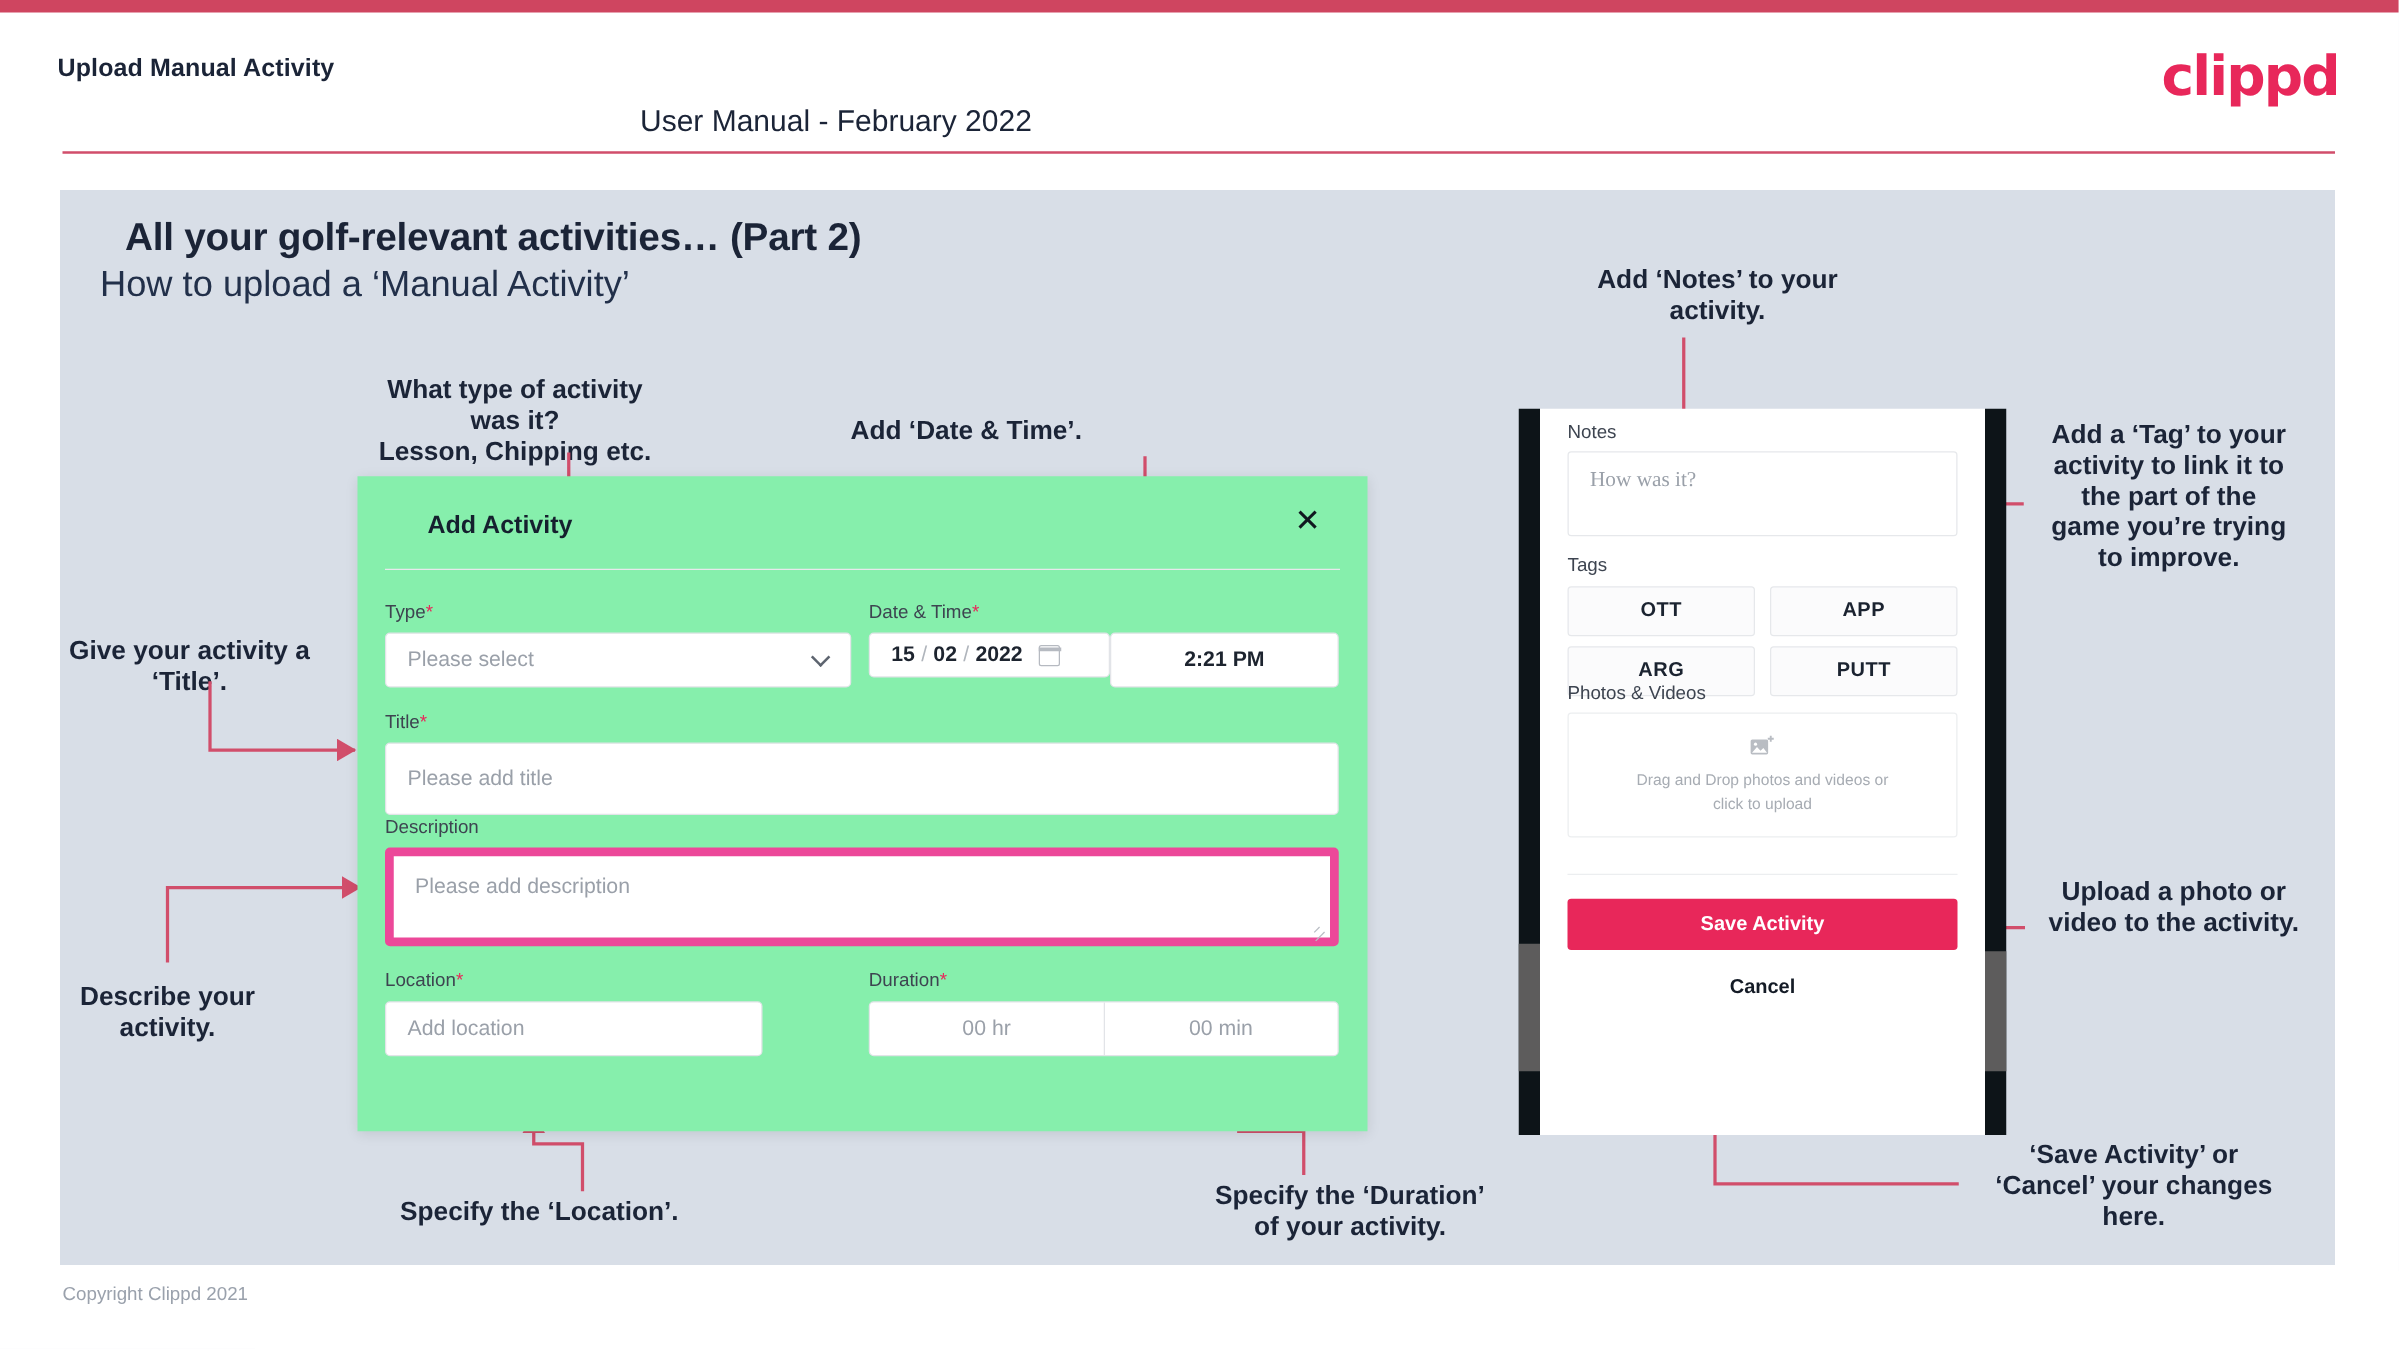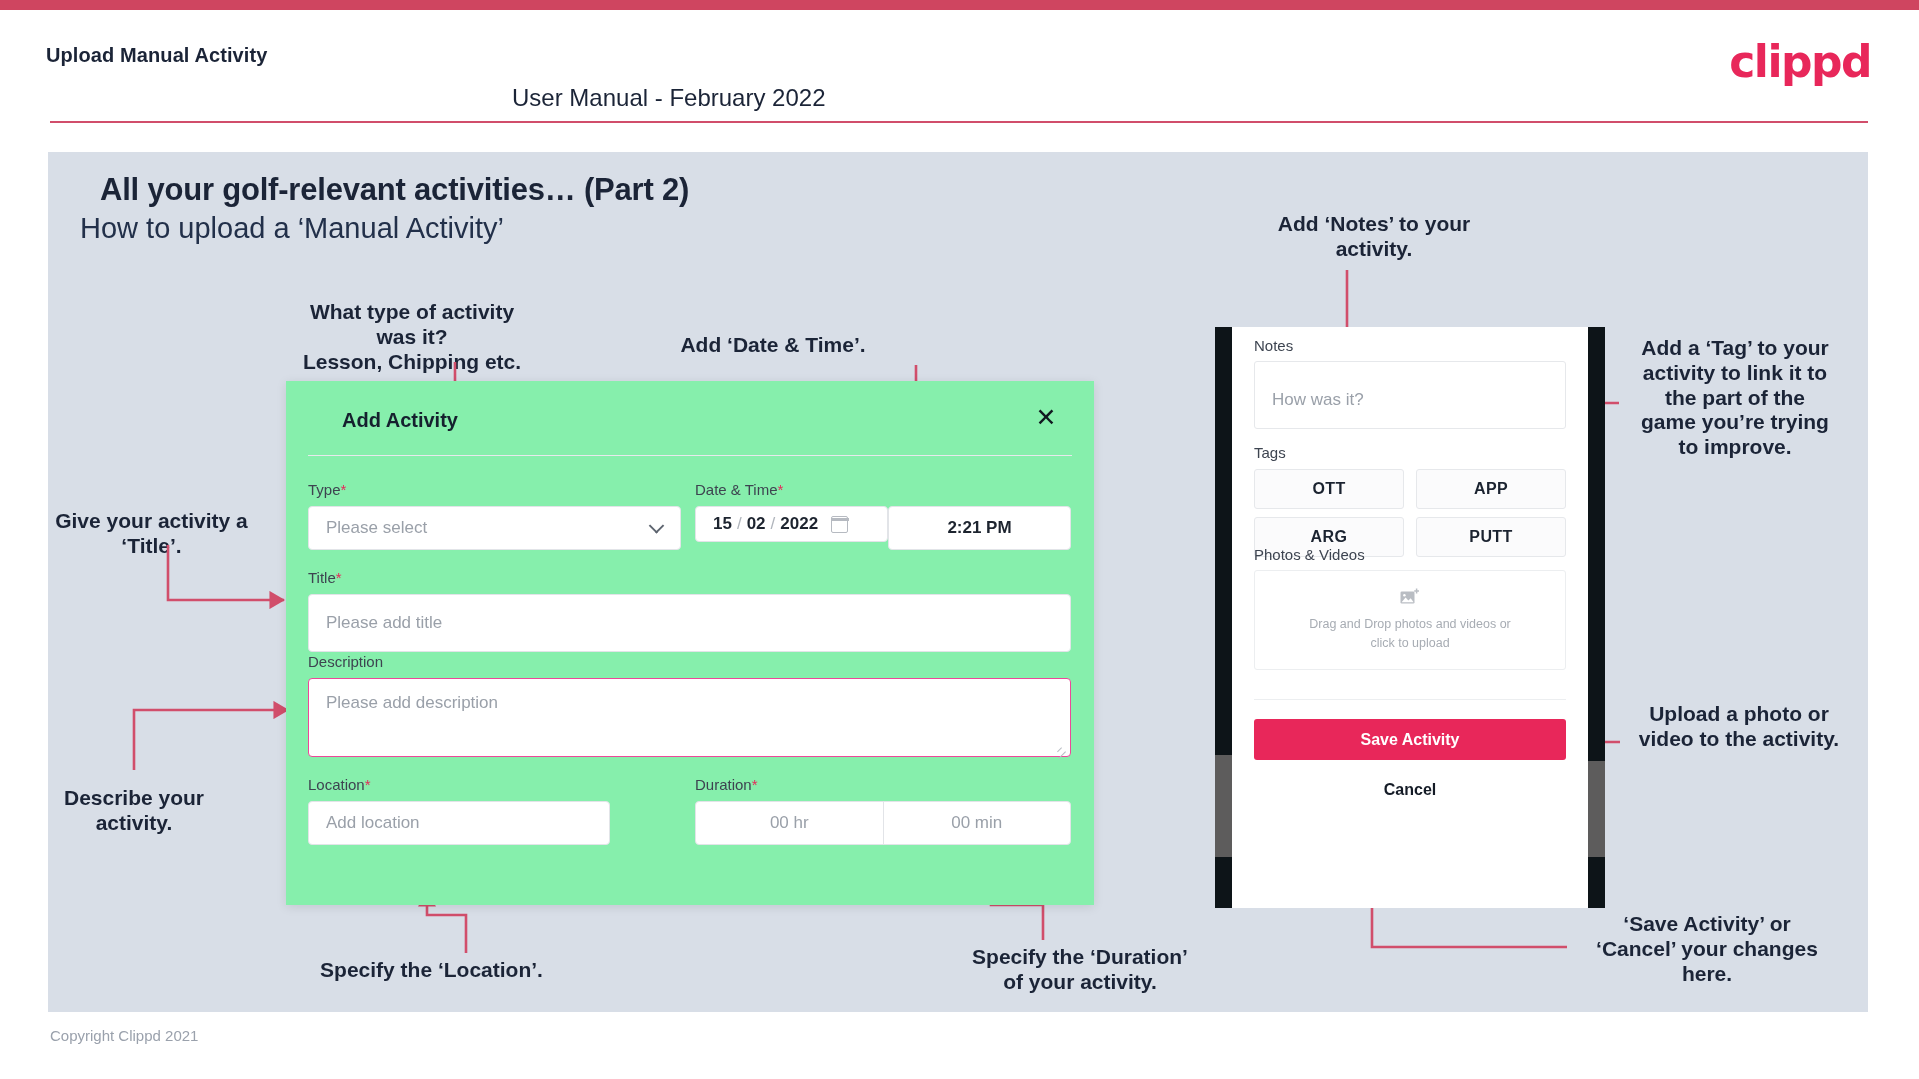--- a/index.html
+++ b/index.html
@@ -101,21 +101,21 @@
     padding-left: 17px;
   }
   .chev {
     position: absolute; right: 18px; top: 50%; transform: translateY(-55%);
     width: 11px; height: 11px;
     border-right: 2px solid #5d646f; border-bottom: 2px solid #5d646f;
     transform: translateY(-70%) rotate(45deg);
   }
   .ta {
     position: absolute; background:#fff;
-    border: 1px solid #ec4899; border-radius: 4px;
+    border: 7px solid #ec4899; border-radius: 4px;
     font-size: 17px; color: #9aa0a9;
     padding: 14px 0 0 17px;
   }
   .ta-grip {
     position: absolute; right: 4px; bottom: 3px; width: 10px; height: 10px;
   }
   .ta-grip:before, .ta-grip:after {
     content:""; position:absolute; background:#b9bdc4; height:1px; width:10px;
     transform-origin: right bottom;
   }
@@ -168,21 +168,21 @@
   .ph-screen {
     position: absolute; left: 17px; top: 0; width: 356px; height: 581px;
     background: #ffffff;
   }
   .ph-label {
     position: absolute; font-size: 15px; color: #3d4450;
   }
   .ph-notes {
     position: absolute; left: 22px; top: 34px; width: 312px; height: 68px;
     border: 1px solid #e6e8eb; border-radius: 3px;
-    font-size: 17px; color: #9aa0a9; padding: 28px 0 0 17px;
+    font-size: 17px; color: #9aa0a9; padding: 12px 0 0 17px; font-family: Liberation Serif, serif;
   }
   .tagbtn {
     position: absolute; width: 150px; height: 40px;
     border: 1px solid #e6e8eb; background: #fbfbfc; border-radius: 3px;
     display: flex; align-items: center; justify-content: center;
     font-size: 16px; font-weight: 700; color: #1b2330; letter-spacing: .4px;
   }
   .dropzone {
     position: absolute; left: 22px; top: 243px; width: 312px; height: 100px;
     border: 1px solid #eceef0; border-radius: 3px;

